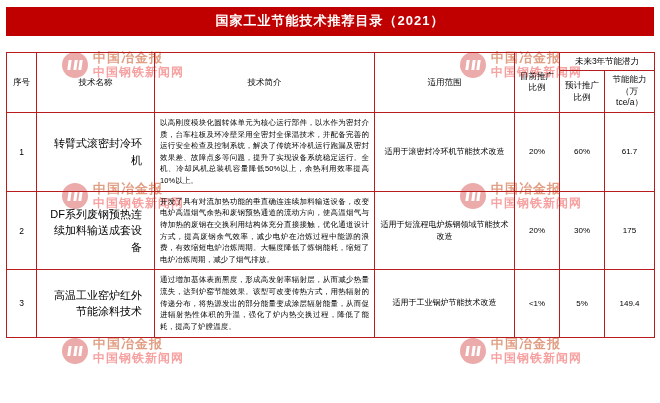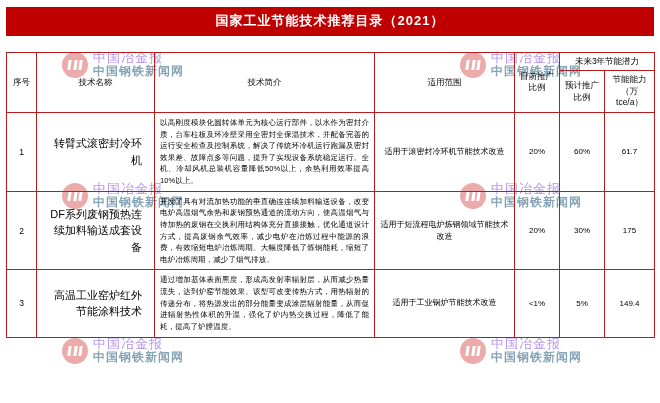--- a/index.html
+++ b/index.html
@@ -137,30 +137,29 @@
       linear-gradient(#fff,#fff) 11px 0/3px 10px no-repeat;
     transform: skewX(-8deg);
   }
   .wm .wm-text {
     display: flex;
     flex-direction: column;
     line-height: 1.15;
   }
   .wm .wm-l1 {
     font-size: 13px;
-    color: #6d28d9;
-    font-weight: normal;
+    color: #c2410c;
+    font-weight: bold;
     letter-spacing: 1px;
   }
   .wm .wm-l2 {
     font-size: 12px;
-    color: #0c4a6e;
+    color: #ef4444;
     font-weight: bold;
     letter-spacing: 1px;
-    font-family: Liberation Mono, monospace;
   }
   .wm-a { left: 62px;  top: 44px; }
   .wm-b { left: 460px; top: 44px; }
   .wm-c { left: 62px;  top: 175px; }
   .wm-d { left: 460px; top: 175px; }
   .wm-e { left: 62px;  top: 330px; }
   .wm-f { left: 460px; top: 330px; }
 </style>
 </head>
 <body>

